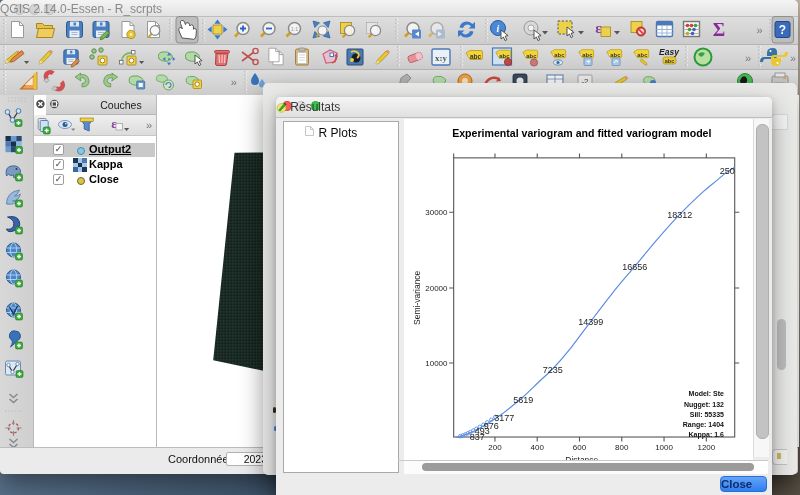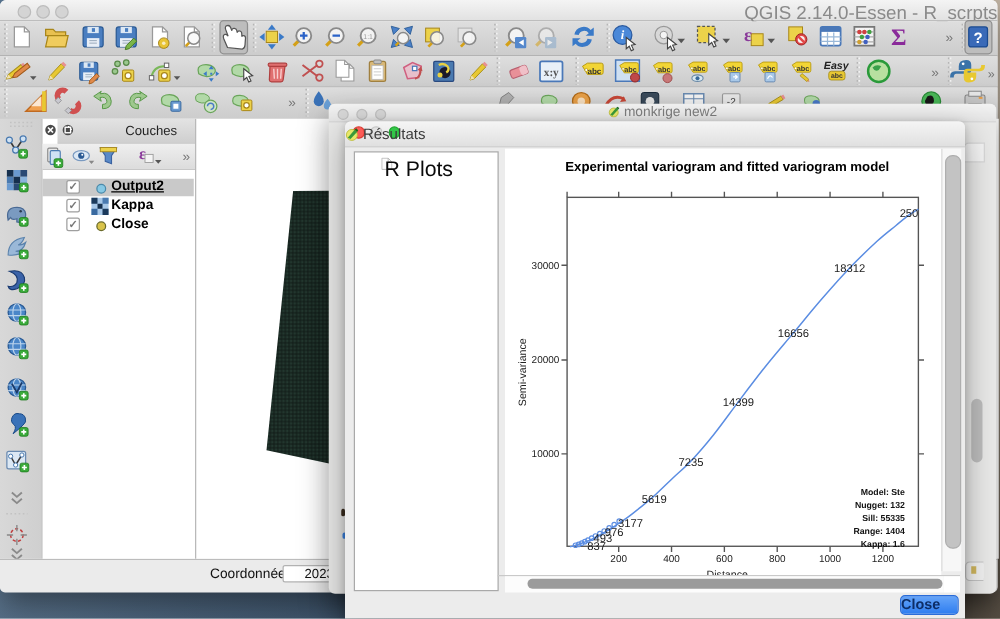--- a/index.html
+++ b/index.html
@@ -12,21 +12,21 @@
     background:linear-gradient(170deg,rgba(255,255,255,.10),rgba(0,0,0,.22));}
   #desktop:before{content:"";position:absolute;right:0;top:0;width:30px;height:495px;
     background:linear-gradient(180deg,#c3b6a6 0%,#b3a694 55%,#7d7264 85%,#5a5146 100%);}
   
   #qgis{left:0;top:0;width:798px;height:473px;background:#ececec;border-radius:5px 5px 4px 4px;
     box-shadow:0 10px 25px rgba(0,0,0,.45);}
   #qtitle{left:0;top:0;width:798px;height:15.5px;border-radius:5px 5px 0 0;
     background:linear-gradient(#f4f4f4,#e2e2e2);border-bottom:1px solid #bdbdbd;}
   .tl{position:absolute;border-radius:50%;}
   #qtitle .tl{width:9px;height:9px;top:3.5px;background:#d4d4d4;border:1px solid #bcbcbc;}
-  #qtitletext{left:0;top:2px;width:798px;text-align:right;font-size:15px;color:#8a8a8a;}
+  #qtitletext{left:0;top:2px;width:798px;text-align:left;font-size:12px;color:#8a8a8a;}
   .trow{left:0;width:798px;background:linear-gradient(#dedede,#cccccc);}
   #trow1{top:16.5px;height:27.5px;border-bottom:1px solid #b3b3b3;}
   #trow2{top:45px;height:24px;border-bottom:1px solid #b3b3b3;}
   #trow3{top:70px;height:24.5px;border-bottom:1px solid #b3b3b3;}
   #dock{left:0;top:95px;width:33px;height:352px;background:linear-gradient(90deg,#d8d8d8,#cfcfcf);}
   
   #couches{left:33px;top:95px;width:122.5px;height:352px;background:#fff;border-left:1px solid #b9b9b9;}
   #chead{left:12px;top:0;width:122.5px;height:19px;background:linear-gradient(#e3e3e3,#cfcfcf);border-bottom:1px solid #b5b5b5;}
   #chead .ttl{position:absolute;left:28px;top:3.5px;width:94px;text-align:center;font-size:10.5px;color:#222;}
   #ctool{left:0;top:20px;width:122.5px;height:20px;background:linear-gradient(#efefef,#dcdcdc);border-bottom:1px solid #c7c7c7;}
@@ -47,21 +47,21 @@
   #mtitle .tl{width:7px;height:7px;top:3.5px;background:#d6d6d6;border:1px solid #c0c0c0;}
   #mtitletext{left:0;top:1px;width:100%;text-align:center;font-size:11px;color:#7d7d7d;}
   
   #res{left:276px;top:96.7px;width:495.8px;height:398.3px;background:#ececec;border-radius:5px 5px 0 0;
      box-shadow:0 10px 26px rgba(0,0,0,.34),0 2px 7px rgba(0,0,0,.18);}
   #rtitle{left:0;top:0;width:100%;height:20.5px;border-radius:5px 5px 0 0;
      background:linear-gradient(#f5f5f5,#e0e0e0);border-bottom:1px solid #bdbdbd;}
   #rtitle .tl{width:7.6px;height:7.6px;top:4.8px;}
   #rtitletext{left:0;top:3.5px;width:100%;text-align:left;font-size:12px;color:#3a3a3a;}
   #rtree{left:6.6px;top:24.1px;width:114.8px;height:350.5px;background:#fff;border:1px solid #a9a9a9;}
-  #rplots{position:absolute;left:24px;top:4px;font-size:17px;color:#0a0a0a;}
+  #rplots{position:absolute;left:35px;top:4px;font-size:12px;color:#0a0a0a;}
   #rplot{left:127.6px;top:22.8px;width:349.2px;height:340.4px;background:#fff;}
   #rvsb{left:476.8px;top:22.8px;width:15.2px;height:337.1px;background:#f7f7f7;border-left:1px solid #dcdcdc;}
   #rvthumb{left:1.8px;top:5px;width:11px;height:313px;background:#c3c3c3;border:1px solid #aeaeae;border-radius:6px;}
   #rhdiv{left:122.4px;top:363.2px;width:369.6px;height:1px;background:#c9c9c9;}
   #rhsb{left:127.6px;top:364.2px;width:351.4px;height:13.6px;background:#fcfcfc;}
   #rhthumb{left:18px;top:2.6px;width:332px;height:7.6px;background:#9b9b9b;border-radius:4px;}
   #rcorner{left:479px;top:364.2px;width:13px;height:13.6px;background:#fff;}
   #rclose{left:443.9px;top:378.9px;width:45.4px;height:14.4px;border-radius:4px;
      background:linear-gradient(#66a5f9,#2e7df0);border:1px solid #2a6cd8;
      font-size:11.5px;color:#0d2d66;text-align:left;line-height:14px;font-weight:bold;}
@@ -643,30 +643,20 @@
       <polygon points="77.5,57.7 110,57.5 110,276.5 56.2,265.2" fill="url(#stipple)"></polygon>
     </svg>
   </div>
   <div id="statusbar" class="abs">
     <div id="coordlab" class="abs">Coordonnée</div>
     <div id="coordfield" class="abs">2023</div>
   </div>
 </div>
 
 <div id="monk" class="abs">
-  <div id="mtitle" class="abs">
-    <div class="tl" style="left:7px;"></div>
-    <div class="tl" style="left:22px;"></div>
-    <div class="tl" style="left:37px;"></div>
-    <div id="mtitletext" class="abs"><svg width="10" height="9" viewBox="0 0 10 9" style="vertical-align:-1px">
-          <circle cx="5" cy="5" r="3.6" fill="#e8e86a" stroke="#b8b830" stroke-width="0.6"></circle>
-          <path d="M2.2,6.8 L7,1.2 L8.6,2.6 L4,7.6 Z" fill="#3a9a3a"></path>
-          <path d="M7,1.2 L8.2,0.4 L9.4,1.6 L8.6,2.6 Z" fill="#1a6a1a"></path>
-        </svg> monkrige new2</div>
-  </div>
 
   <div class="abs" style="left:508px;top:31px;width:15px;height:14px;background:#f5f5f5;border:1px solid #d8d8d8;border-radius:4px 0 0 0;"></div>
   <div class="abs" style="left:514px;top:236px;width:9px;height:51px;background:#bdbdbd;border-radius:5px;"></div>
   <div class="abs" style="left:509px;top:366px;width:14px;height:14px;border:1px solid #c4c4c4;border-radius:4px 0 0 4px;border-right:none;background:#f2f2f2;"></div>
   <div class="abs" style="left:514px;top:370px;width:4px;height:6px;background:#c8a83a;opacity:.8;"></div>
 
   <div class="abs" style="left:10.5px;top:324px;width:3px;height:6px;background:#3a2c1e;border-radius:2px;"></div>
   <div class="abs" style="left:11.5px;top:343px;width:3px;height:4.5px;background:#3b82e0;border-radius:2px;"></div>
 </div>
 

